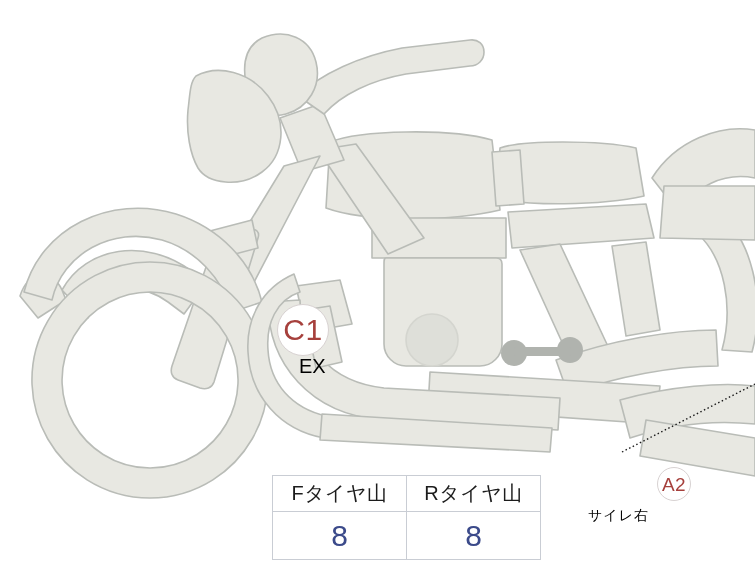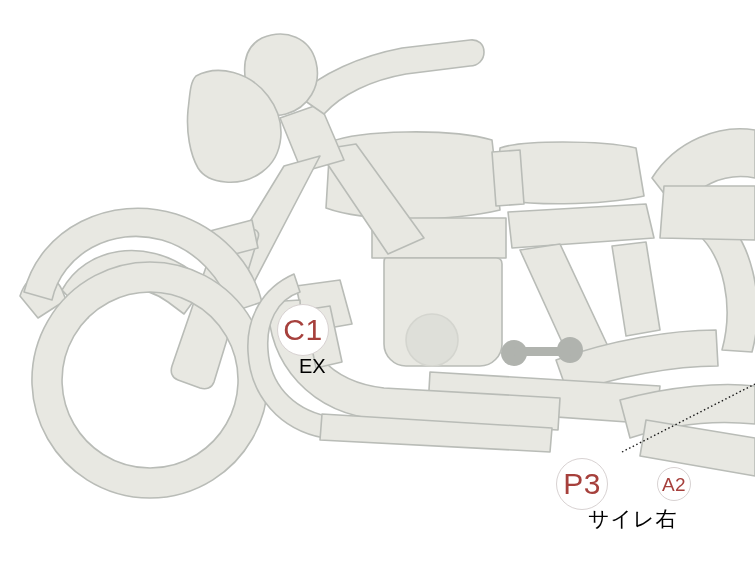--- a/index.html
+++ b/index.html
@@ -53,21 +53,21 @@
     margin-left: 44px;
   }
   .marker-caption {
     position: absolute;
     color: #000000;
     font-size: 20px;
     white-space: nowrap;
     line-height: 1;
   }
   .marker-caption.jp {
-    font-size: 21px;
+    font-size: 14px;
     letter-spacing: 1px;
   }
 
   
   #leader {
     position: absolute;
     left: 0;
     top: 0;
     width: 755px;
     height: 561px;
@@ -185,24 +185,35 @@
 
   <svg id="leader" viewBox="0 0 755 561">
     <line x1="622" y1="452" x2="755" y2="384" stroke="#1a1a1a" stroke-width="1.4" stroke-dasharray="1.5 2.5"></line>
   </svg>
 
   <div class="marker big" style="left:277px; top:304px;">
     <span>C1</span>
   </div>
   <div class="marker-caption" style="left:299px; top:356px;">EX</div>
 
-  <div class="marker big" style="left:556px; top:458px;">
-    <span>P3</span>
-  </div>
 
   <div class="marker small" style="left:613px; top:467px;">
     <span>A2</span>
   </div>
 
   <div class="marker-caption jp" style="left:588px; top:508px;">サイレ右</div>
 
+  <table id="tire-table">
+    <thead>
+      <tr>
+        <th>Fタイヤ山</th>
+        <th>Rタイヤ山</th>
+      </tr>
+    </thead>
+    <tbody>
+      <tr>
+        <td>8</td>
+        <td>8</td>
+      </tr>
+    </tbody>
+  </table>
 
 </div>
 
 </body></html>

